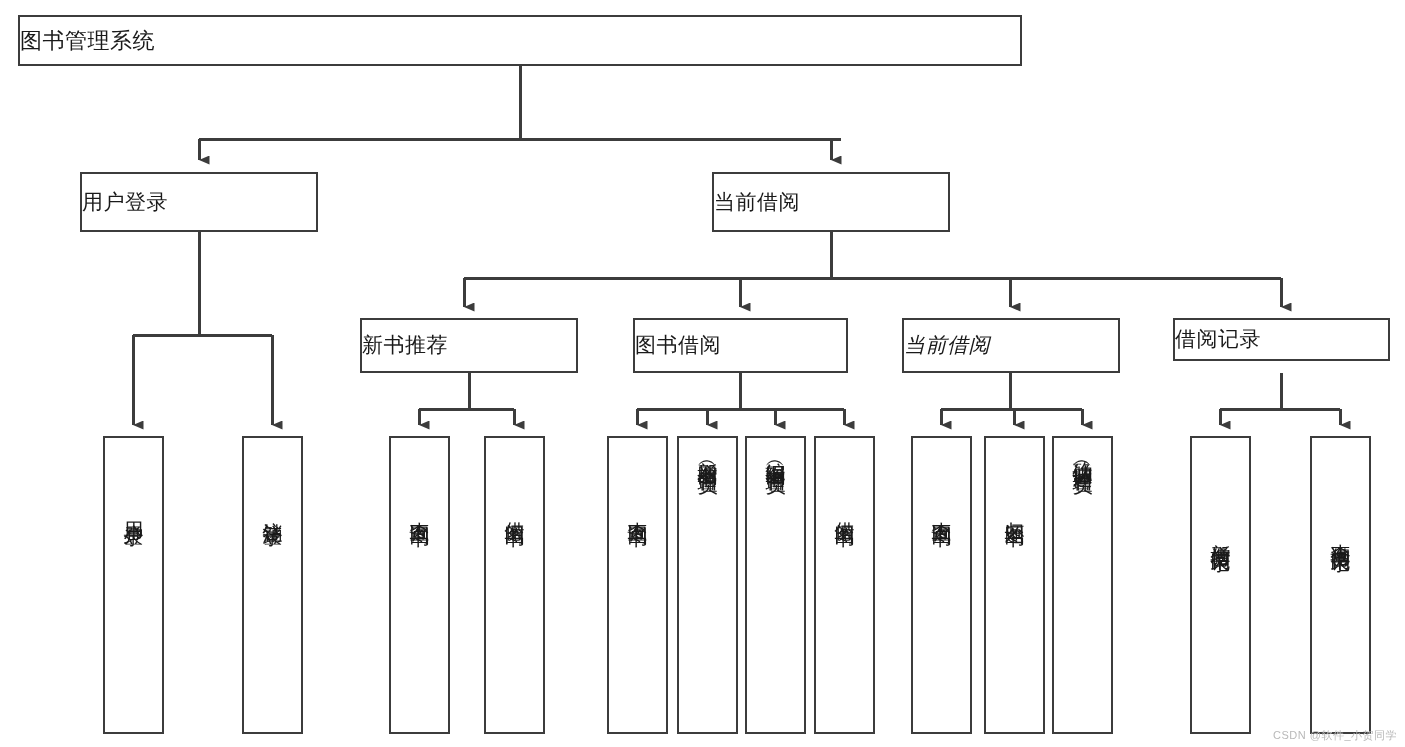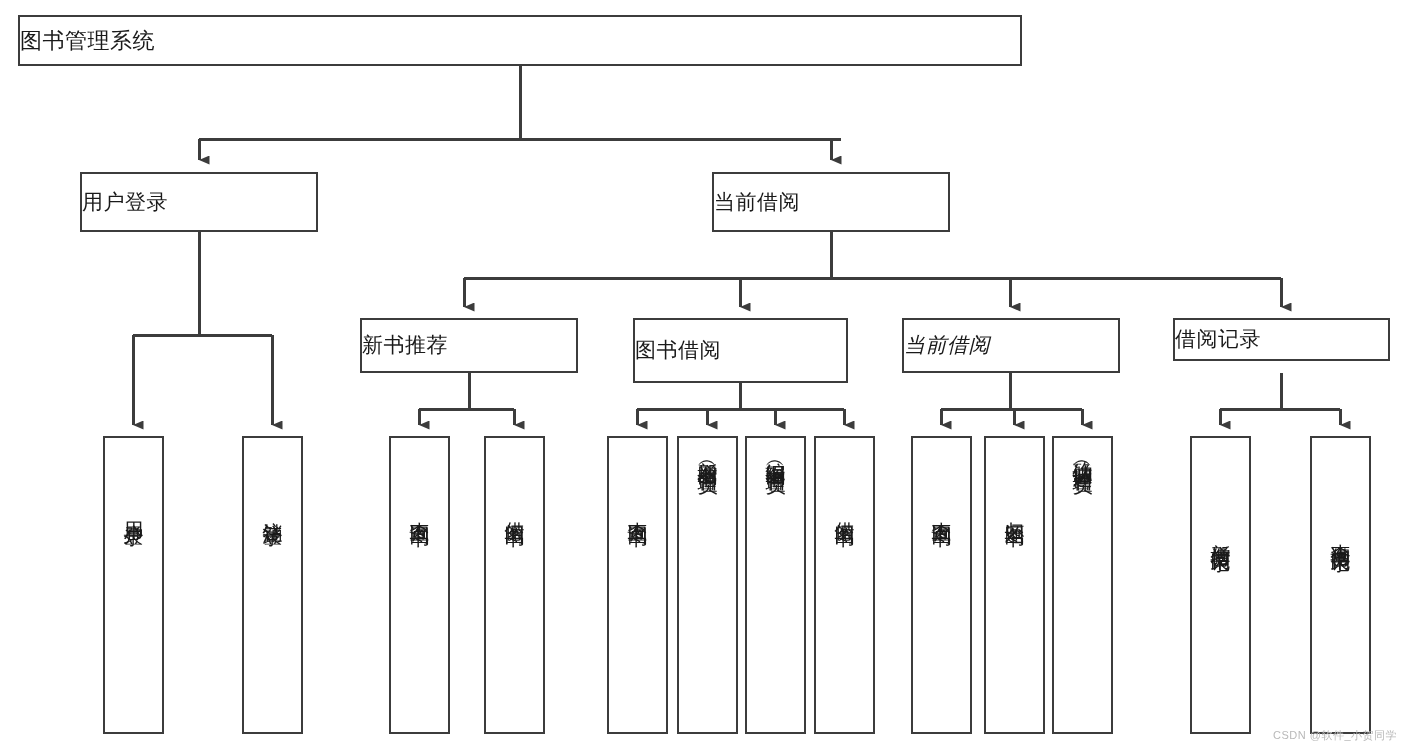--- a/index.html
+++ b/index.html
@@ -138,21 +138,21 @@
   <div class="node horiz" style="left:80px; top:172px; width:238px; height:60px;">
     <span class="lbl">用户登录</span>
   </div>
   <div class="node horiz" style="left:712px; top:172px; width:238px; height:60px;">
     <span class="lbl">当前借阅</span>
   </div>
 
   <div class="node horiz" style="left:360px; top:318px; width:218px; height:55px;">
     <span class="lbl">新书推荐</span>
   </div>
-  <div class="node horiz" style="left:633px; top:318px; width:215px; height:65px;">
+  <div class="node horiz" style="left:633px; top:318px; width:215px; height:55px;">
     <span class="lbl">图书借阅</span>
   </div>
   <div class="node horiz" style="left:902px; top:318px; width:218px; height:55px;font-style:italic;">
     <span class="lbl">当前借阅</span>
   </div>
   <div class="node horiz" style="left:1173px; top:318px; width:217px; height:43px;font-family:Liberation Serif, serif;">
     <span class="lbl">借阅记录</span>
   </div>
 
   <div class="node vert mid" style="left:103px; top:436px; width:61px; height:298px;">

